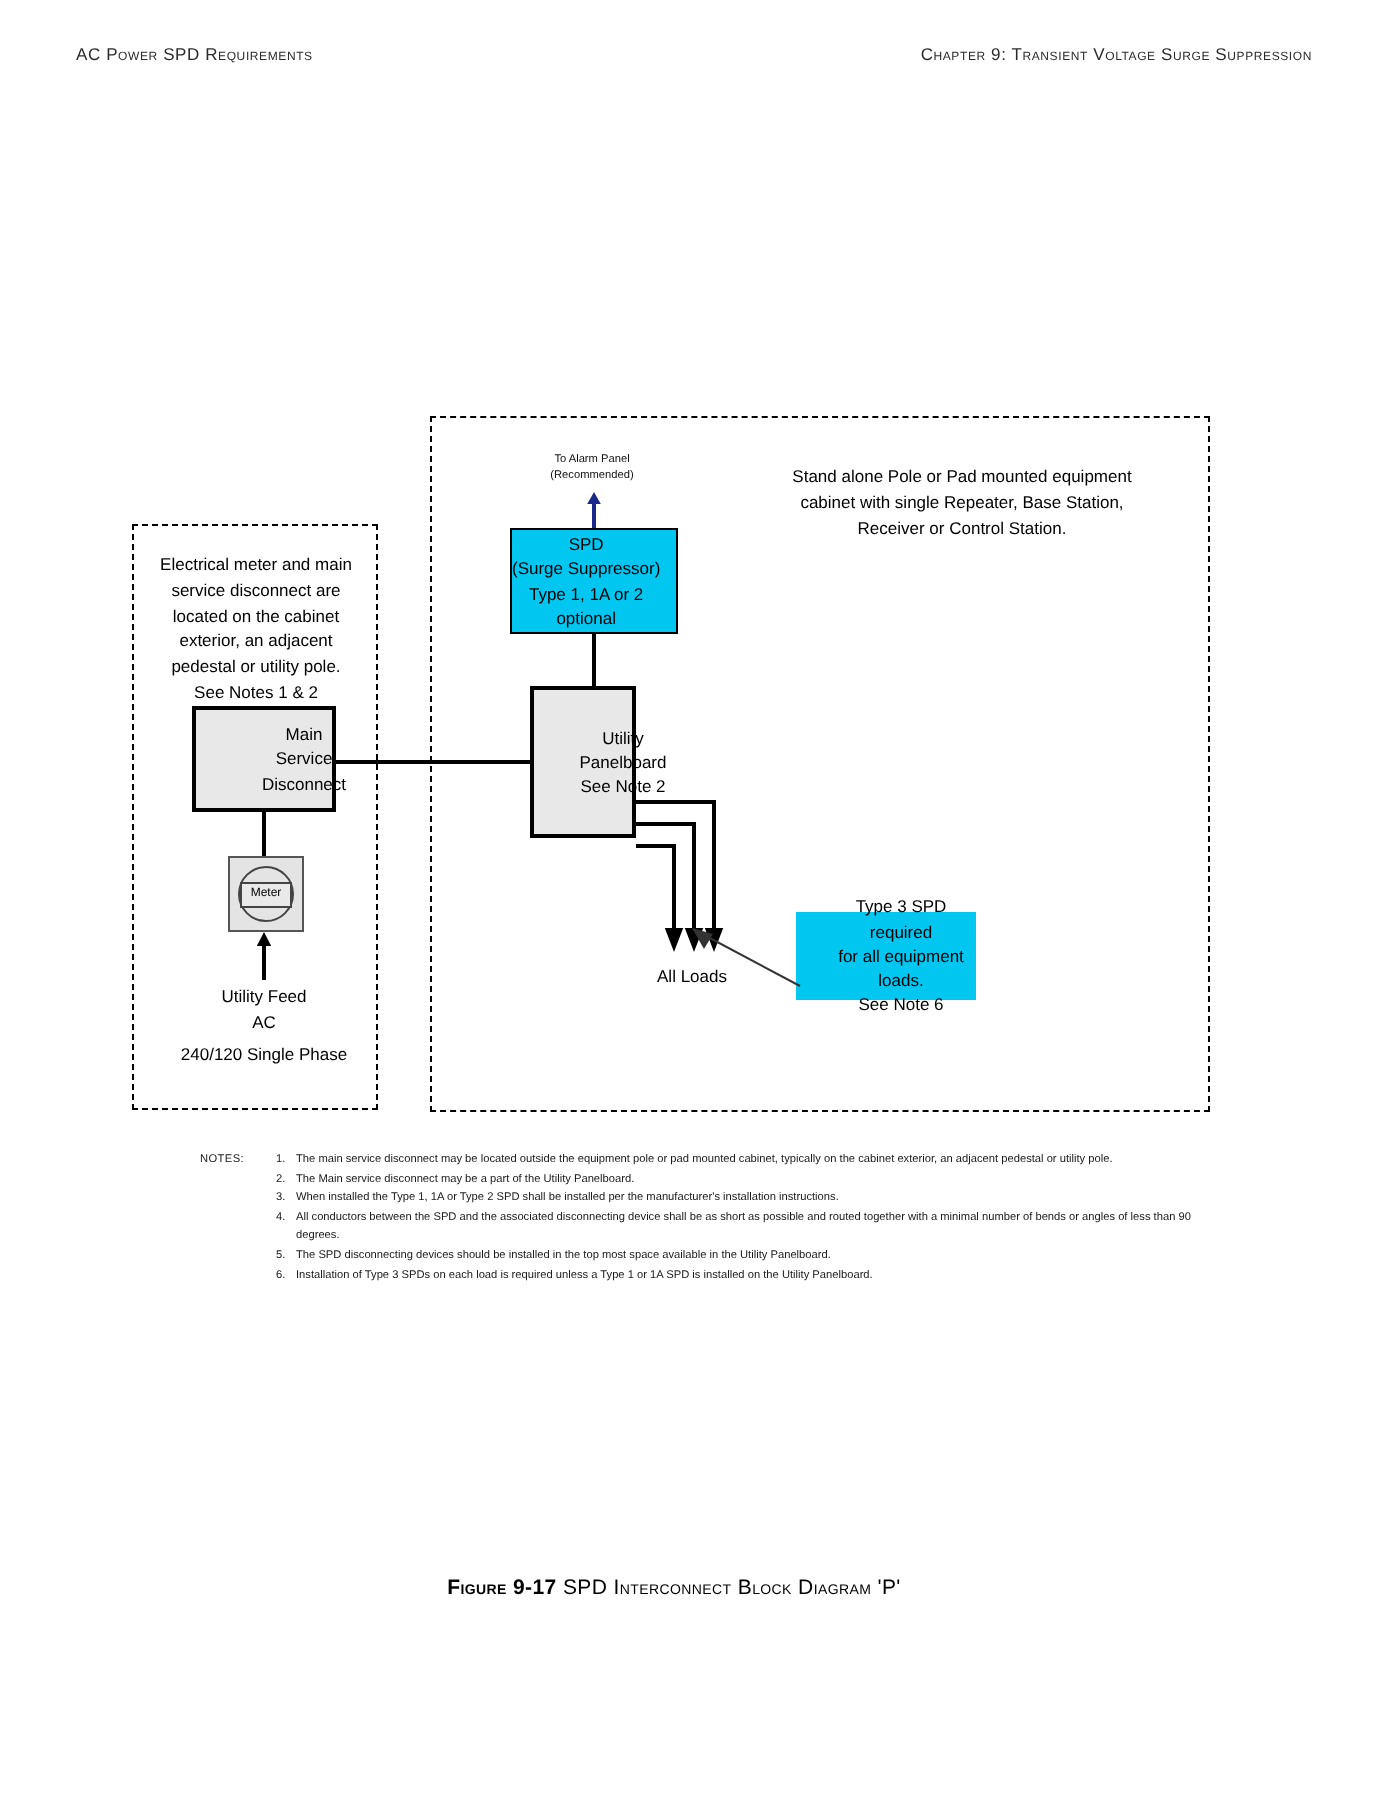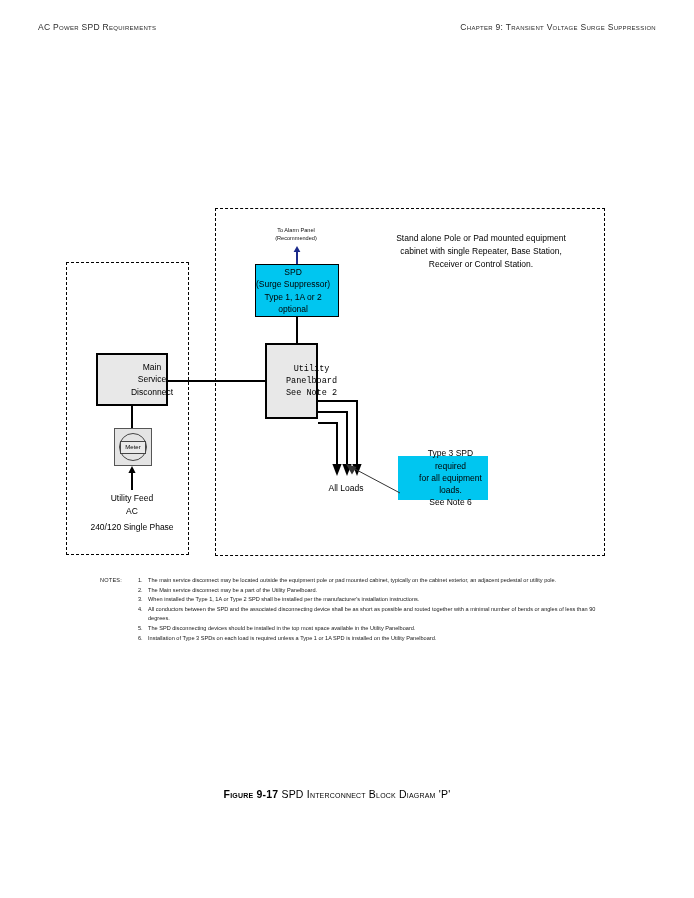--- a/index.html
+++ b/index.html
@@ -213,20 +213,26 @@
   <div id="diagram">
 
     <div class="dbox dashed-box" style="left:215px; top:208px; width:390px; height:348px;"></div>
 
     <div class="dbox dashed-box" style="left:66px; top:262px; width:123px; height:293px;"></div>
 
     <div class="plain-text" style="left:378px; top:232px; width:206px;">Stand alone Pole or Pad mounted equipment
 cabinet with single Repeater, Base Station,
 Receiver or Control Station.</div>
 
+    <div class="plain-text" style="left:74px; top:276px; width:108px;">Electrical meter and main
+service disconnect are
+located on the cabinet
+exterior, an adjacent
+pedestal or utility pole.
+See Notes 1 &amp; 2</div>
 
     <div class="tiny-text" style="left:248px; top:226px; width:96px;">To Alarm Panel
 (Recommended)</div>
 
     <div style="position:absolute; left:293px; top:246px; width:8px; height:20px;">
       <svg width="8" height="20" viewBox="0 0 8 20">
         <line x1="4" y1="20" x2="4" y2="5" stroke="#1b2a8a" stroke-width="2"></line>
         <polygon points="4,0 0.6,6 7.4,6" fill="#1b2a8a"></polygon>
       </svg>
     </div>
@@ -234,21 +240,21 @@
     <div class="dbox cyan-block" style="left:255px; top:264px; width:84px; height:53px;">
       <span style="white-space:pre-line;">SPD
 (Surge Suppressor)
 Type 1, 1A or 2
 optional</span>
     </div>
 
     <div class="wire wire-v" style="left:296px; top:317px; height:26px;"></div>
 
     <div class="dbox solid-block" style="left:265px; top:343px; width:53px; height:76px;">
-      <span style="white-space:pre-line;font-family:Liberation Mono, monospace;">Utility
+      <span style="white-space:pre-line;">Utility
 Panelboard
 See Note 2</span>
     </div>
 
     <div class="dbox solid-block" style="left:96px; top:353px; width:72px; height:53px;">
       <span style="white-space:pre-line;">Main Service
 Disconnect</span>
     </div>
 
     <div class="wire wire-h" style="left:168px; top:380px; width:97px;"></div>

